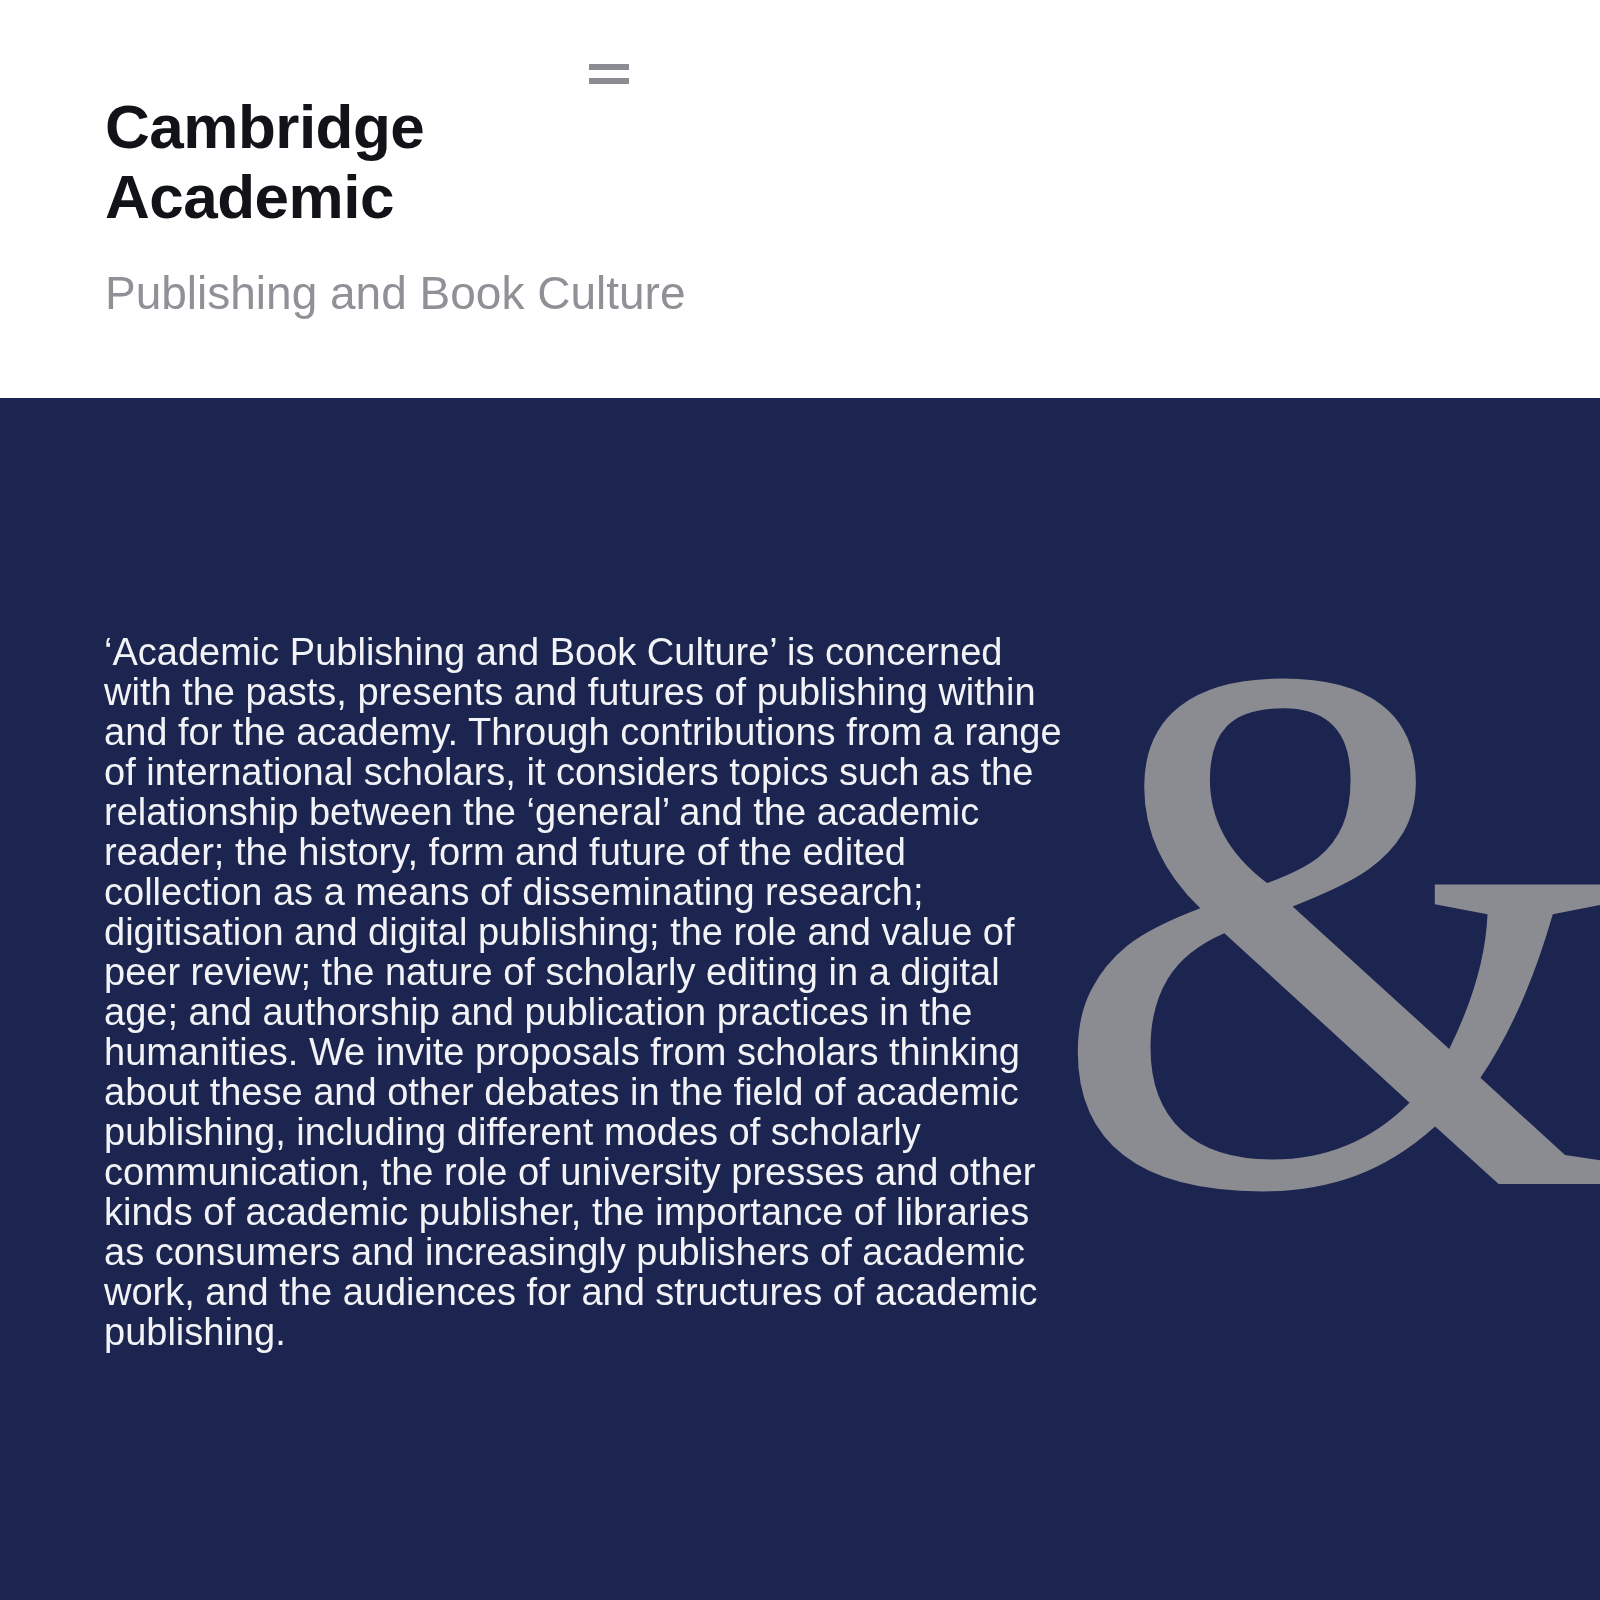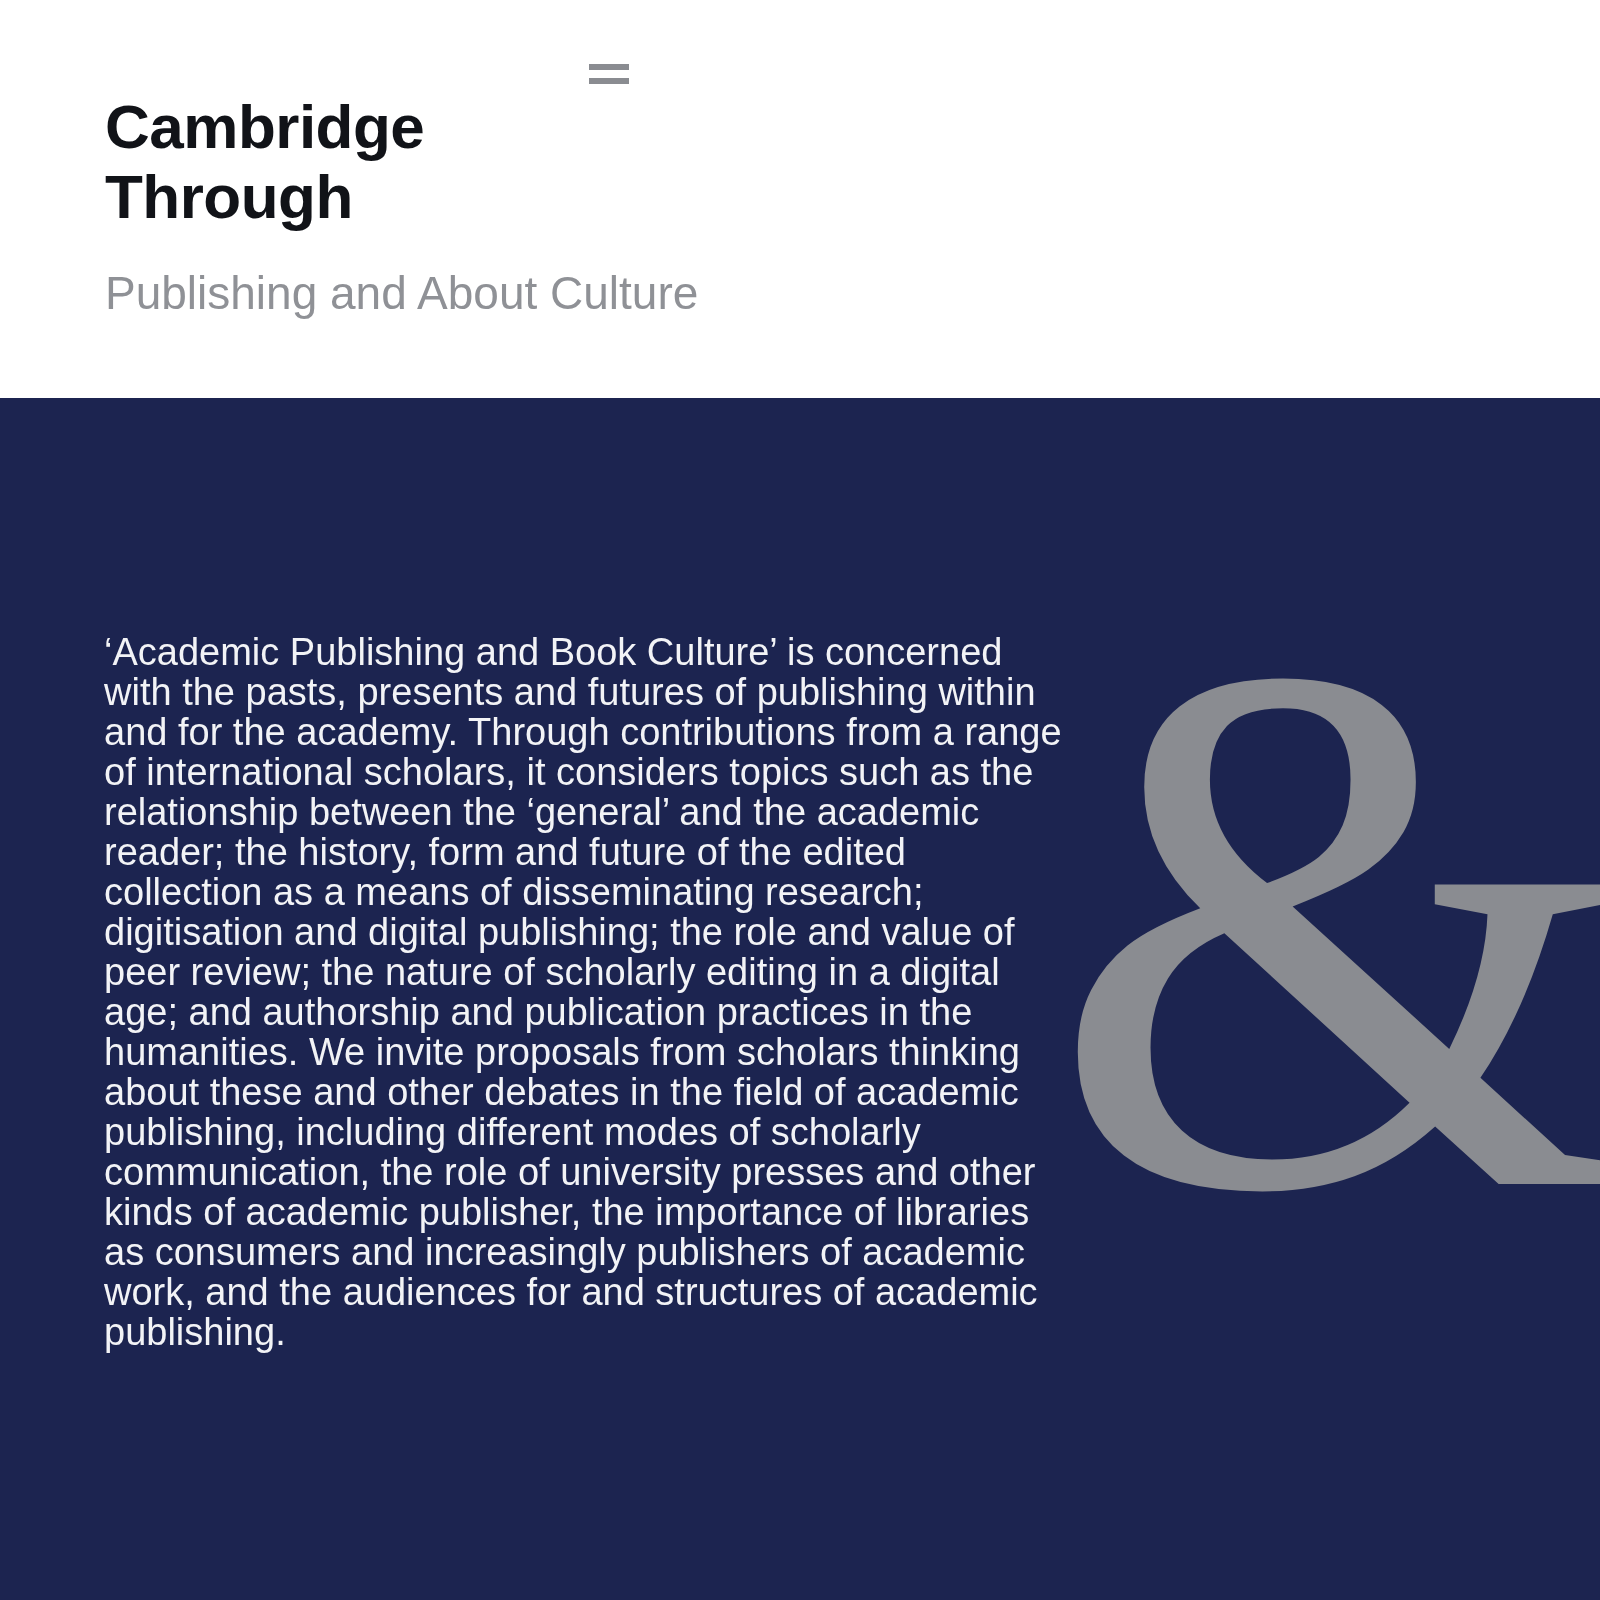--- a/index.html
+++ b/index.html
@@ -115,27 +115,27 @@
   }
 </style>
 </head>
 <body>
 
 <div class="page">
 
   <div class="header">
     <div class="brand-block">
       <div class="brand-line">Cambridge</div>
-      <div class="brand-line">Through</div>
+      <div class="brand-line">Academic</div>
       <div class="brand-mark">
         <span></span>
         <span></span>
       </div>
     </div>
-    <div class="strand-name">Publishing and About Culture</div>
+    <div class="strand-name">Publishing and Book Culture</div>
   </div>
 
   <div class="main">
     <div class="ampersand">&amp;</div>
     <p class="about-body">‘Academic Publishing and Book Culture’ is concerned with the pasts, presents and futures of publishing within and for the academy. Through contributions from a range of international scholars, it considers topics such as the relationship between the ‘general’ and the academic reader; the history, form and future of the edited collection as a means of disseminating research; digitisation and digital publishing; the role and value of peer review; the nature of scholarly editing in a digital age; and authorship and publication practices in the humanities. We invite proposals from scholars thinking about these and other debates in the field of academic publishing, including different modes of scholarly communication, the role of university presses and other kinds of academic publisher, the importance of libraries as consumers and increasingly publishers of academic work, and the audiences for and structures of academic publishing.</p>
   </div>
 
 </div>
 
 </body></html>

